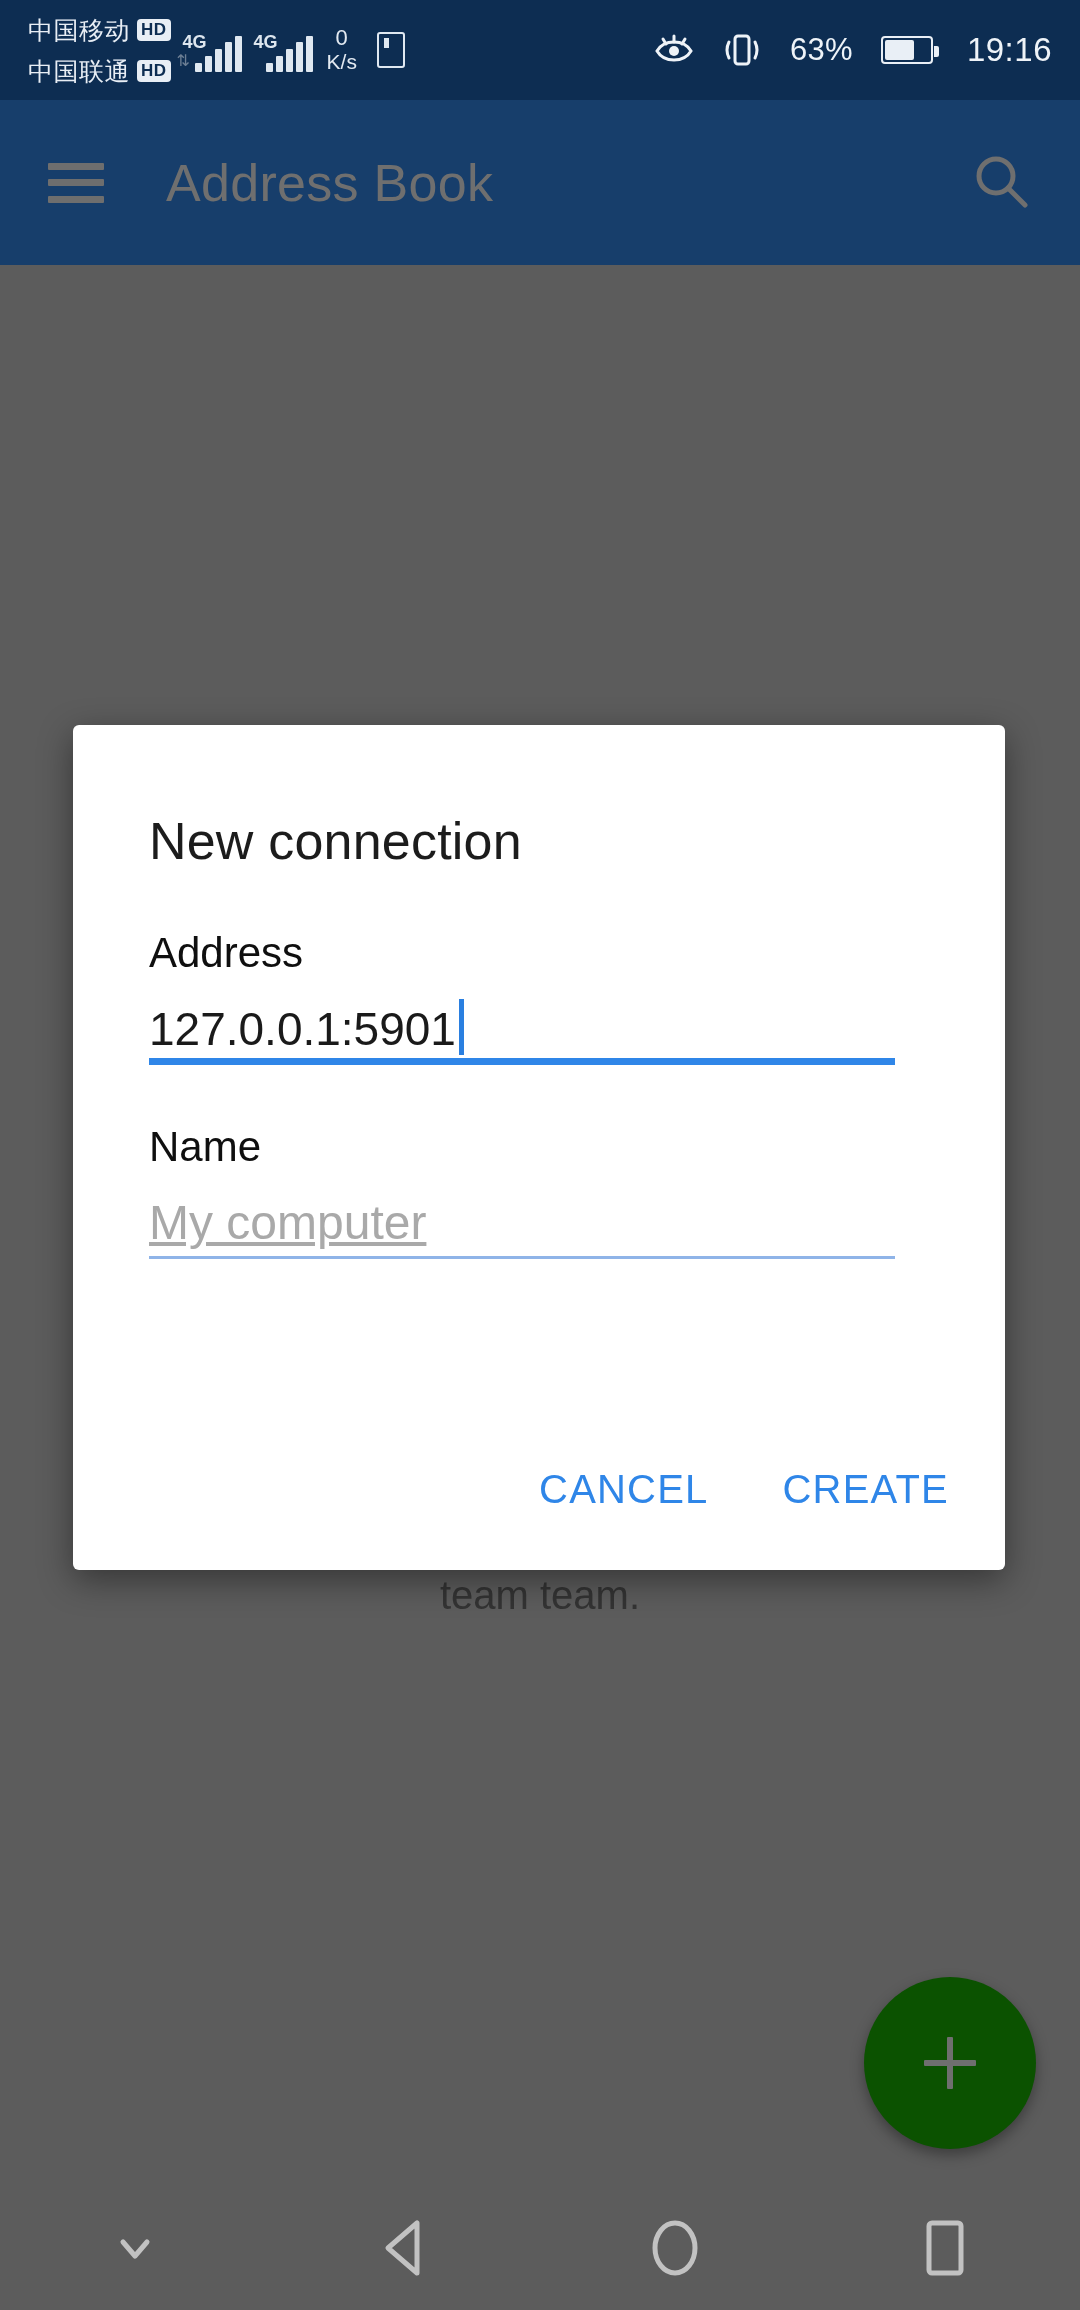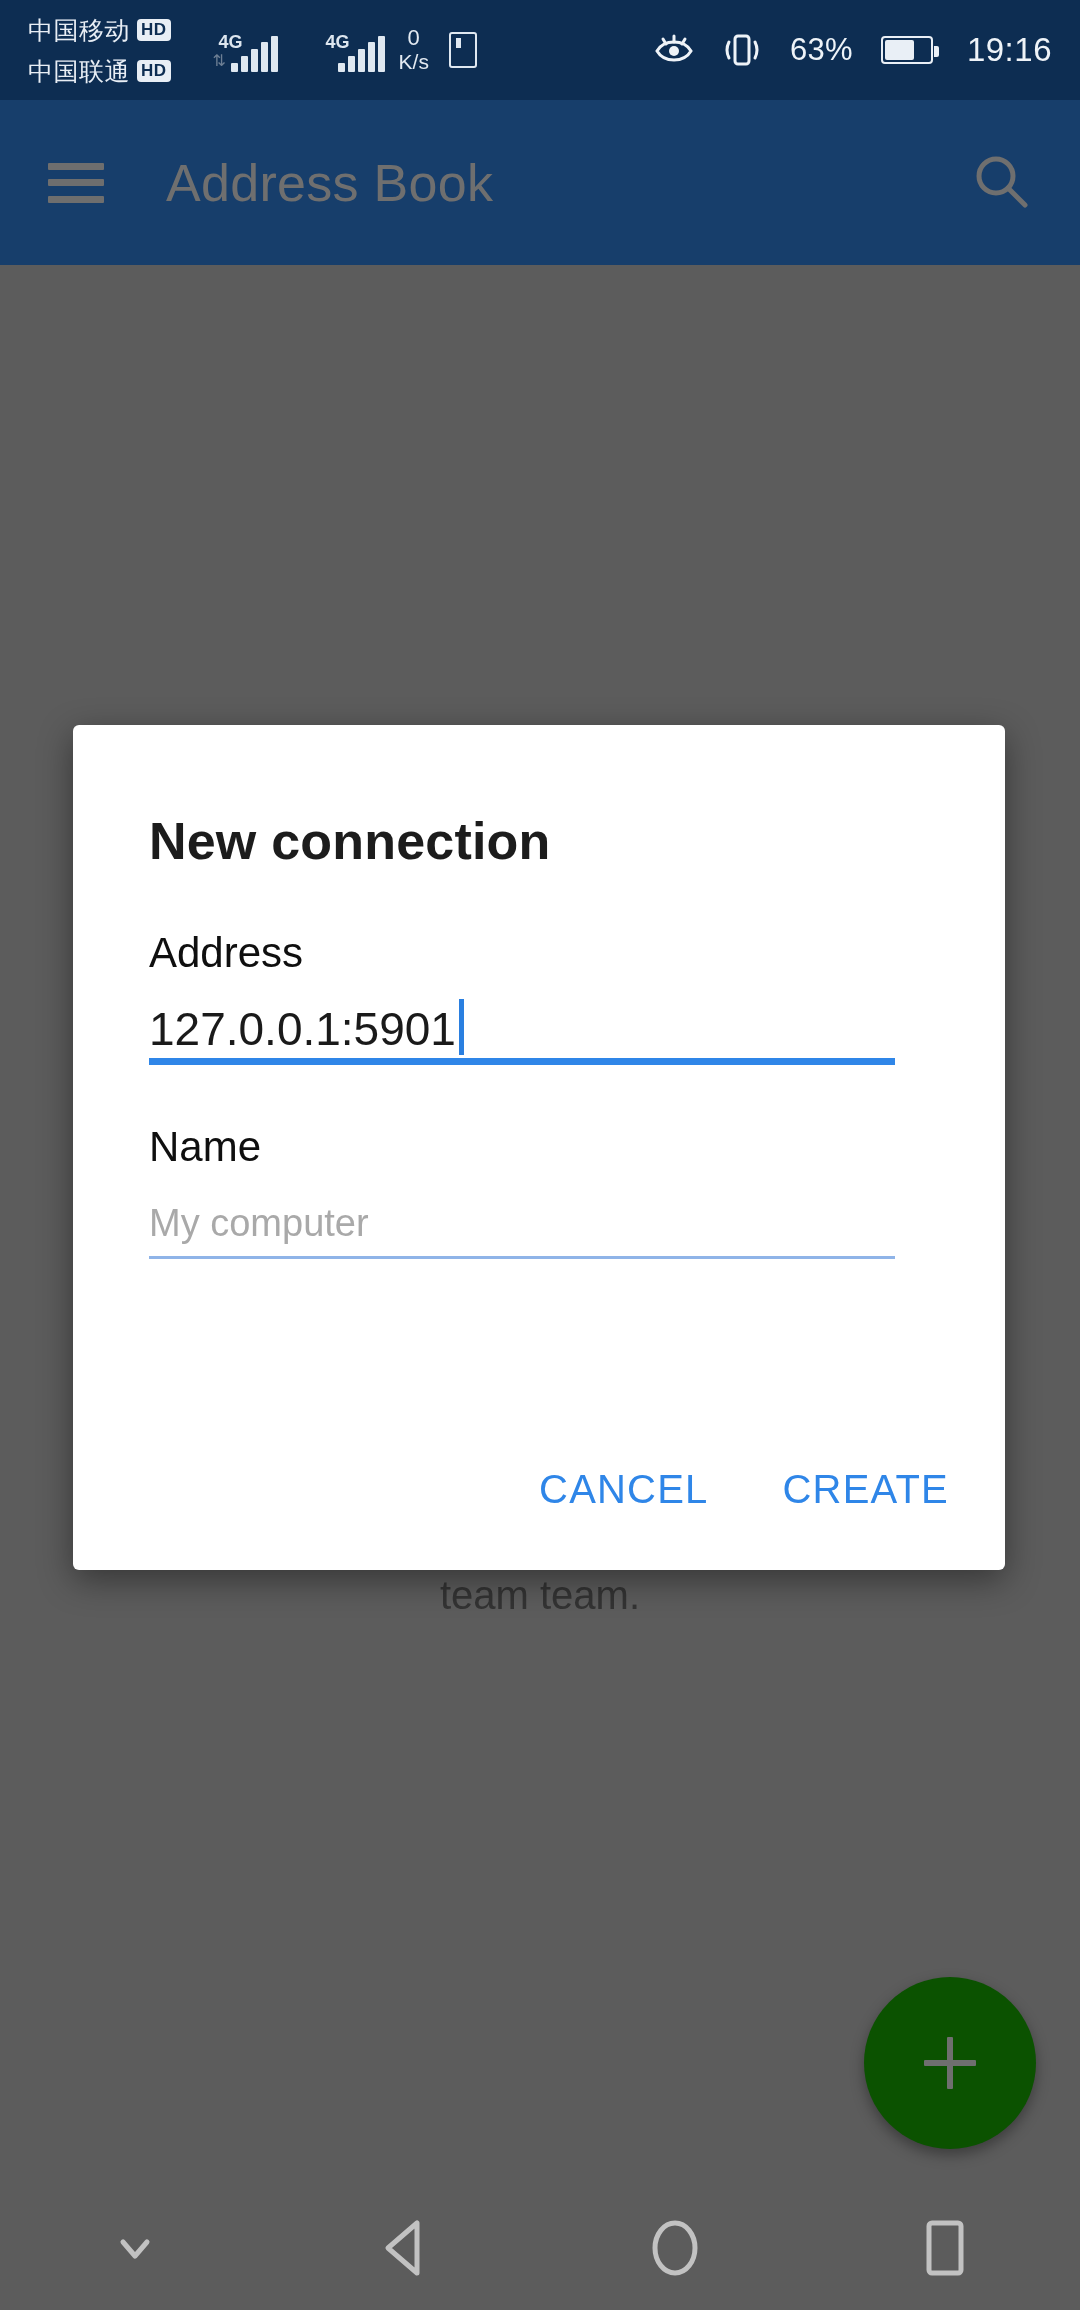--- a/index.html
+++ b/index.html
@@ -19,21 +19,21 @@
     padding: 0 28px;
   }
   .status-left { display: flex; align-items: center; gap: 10px; }
   .carriers { display: flex; flex-direction: column; justify-content: center; gap: 13px; }
   .carrier-row { display: flex; align-items: center; gap: 7px; }
   .carrier-name { color: #e8eef5; font-size: 25px; line-height: 28px; letter-spacing: .5px; }
   .hd-badge {
     color: #0d2d52; background: #e8eef5; font-size: 17px; font-weight: bold;
     border-radius: 4px; padding: 1px 4px; line-height: 20px; letter-spacing: .5px;
   }
-  .signal-group { display: flex; align-items: center; gap: 3px; position: relative; padding-top: 10px; margin-left: 36px;}
+  .signal-group { display: flex; align-items: center; gap: 3px; position: relative; padding-top: 10px;}
   .gen-label { color: #dde6ef; font-size: 18px; font-weight: bold; position: absolute; top: 4px; left: 2px; }
   .bars { display: flex; align-items: flex-end; gap: 3px; height: 34px; margin-left: 14px; }
   .bars i { display: block; width: 7px; background: #dfe8f1; border-radius: 1px; }
   .bars i:nth-child(1){ height: 9px; }
   .bars i:nth-child(2){ height: 16px; }
   .bars i:nth-child(3){ height: 23px; }
   .bars i:nth-child(4){ height: 30px; }
   .bars i:nth-child(5){ height: 36px; }
   .dim-arrows { color: #6d7f94; font-size: 16px; position: absolute; bottom: 2px; left: -4px; }
   .netspeed { display: flex; flex-direction: column; align-items: center; color: #e3eaf2; line-height: 24px; margin-left: 4px; }
@@ -86,30 +86,30 @@
   .fab .plus:before { left: 0; top: 23px; width: 52px; height: 6px; }
   .fab .plus:after { top: 0; left: 23px; height: 52px; width: 6px; }
 
   
   .dialog {
     position: absolute; left: 73px; top: 725px; width: 932px; height: 845px;
     background: #ffffff; border-radius: 6px;
     box-shadow: 0 10px 34px rgba(0,0,0,.42);
     padding: 48px 0 0 0;
   }
-  .dialog-title { color: #1c1c1c; font-size: 52px; font-weight: bold; margin: 38px 0 0 76px; letter-spacing: .2px; }
+  .dialog-title { color: #1c1c1c; font-size: 52px; font-weight: normal; margin: 38px 0 0 76px; letter-spacing: .2px; }
   .field-group { margin: 0 76px; }
   .field-label { color: #0f0f0f; font-size: 42px; margin-top: 58px; }
   .field-input {
     margin-top: 26px; padding-bottom: 10px; height: 62px;
     display: flex; align-items: flex-end; position: relative;
     width: 746px;
   }
   .field-value { color: #1a1a1a; font-size: 46px; line-height: 52px; }
-  .field-placeholder { color: #a9a9a9; font-size: 38px; line-height: 52px; }
+  .field-placeholder { color: #a9a9a9; font-size: 48px; line-height: 52px; text-decoration: underline; }
   .caret { display: inline-block; width: 5px; height: 56px; background: #2a7fe0; margin-left: 3px; vertical-align: -9px; }
   .underline-focused { position: absolute; left: 0; right: 0; bottom: 0; height: 7px; background: #2f86e8; }
   .underline-idle { position: absolute; left: 0; right: 0; bottom: 0; height: 3px; background: #8fb4e8; }
   .dialog-actions {
     position: absolute; right: 56px; bottom: 58px;
     display: flex; align-items: center; gap: 74px;
   }
   .dialog-btn { color: #2f86e8; font-size: 40px; font-weight: normal; letter-spacing: 1.2px; background: none; border: none; font-family: inherit; cursor: pointer; }
 
   

